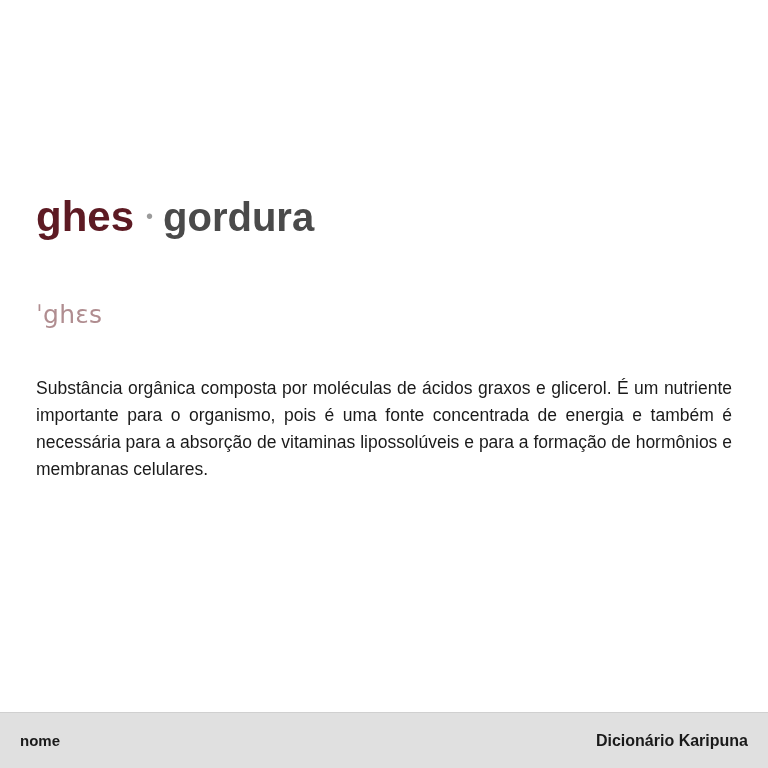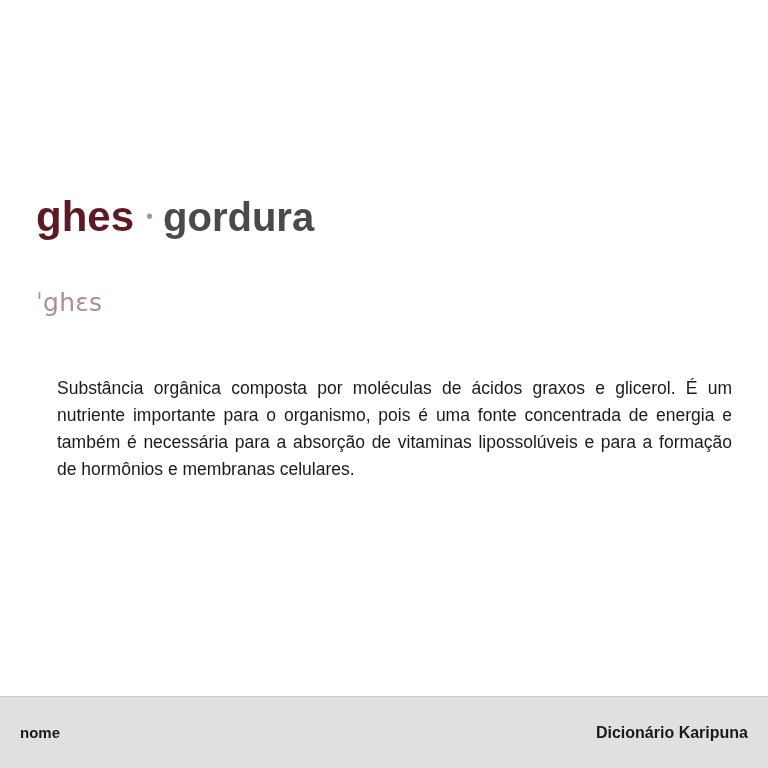--- a/index.html
+++ b/index.html
@@ -51,40 +51,39 @@
     top: -8px;
   }
   .translation {
     font-size: 40px;
     color: #4a4a4a;
     font-weight: bold;
     line-height: 1;
   }
   .pronunciation {
     position: absolute;
-    top: 288px;
+    top: 300px;
     left: 36px;
     font-size: 25px;
     color: #b08d90;
     font-family: "DejaVu Sans", sans-serif;
     letter-spacing: 0.2px;
   }
   .definition {
     position: absolute;
     top: 375px;
     left: 36px;
     right: 36px;
     font-size: 17.5px;
     line-height: 1.55;
     color: #1a1a1a;
     text-align: justify;
-    margin-left: 21px;
   }
   .footer {
-    height: 72px;
+    height: 56px;
     background: #e0e0e0;
     border-top: 1px solid #d0d0d0;
     display: flex;
     align-items: center;
     justify-content: space-between;
     padding: 0 20px;
     box-sizing: border-box;
   }
   .footer-left {
     font-size: 15px;

